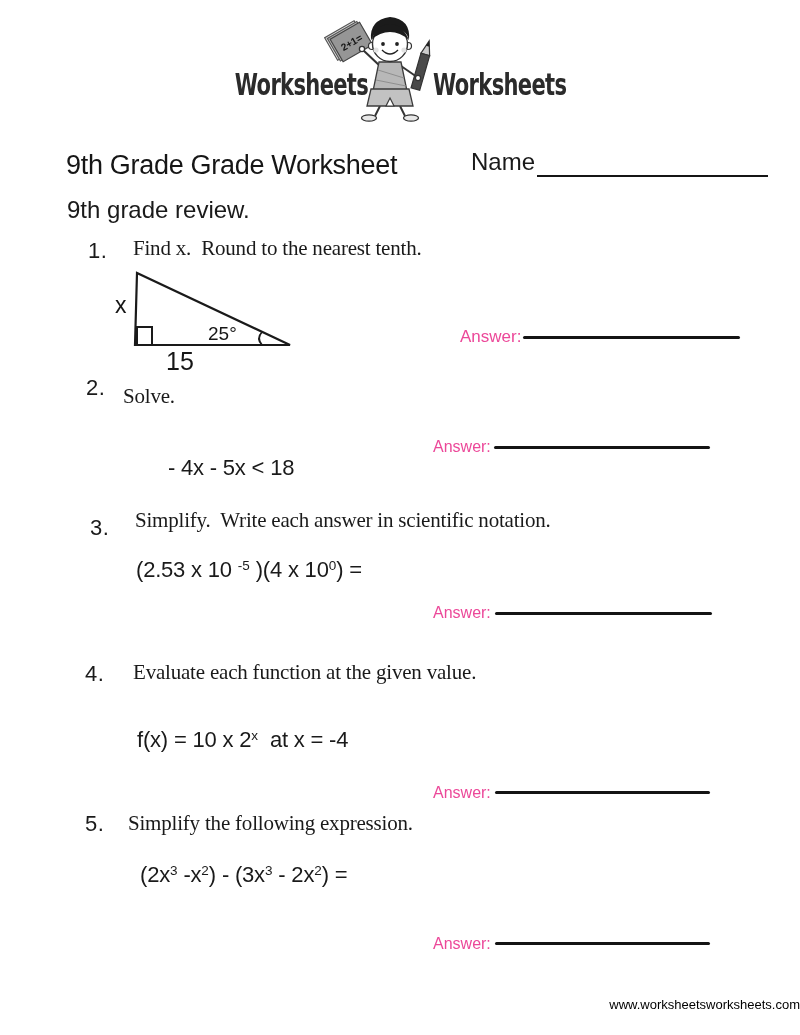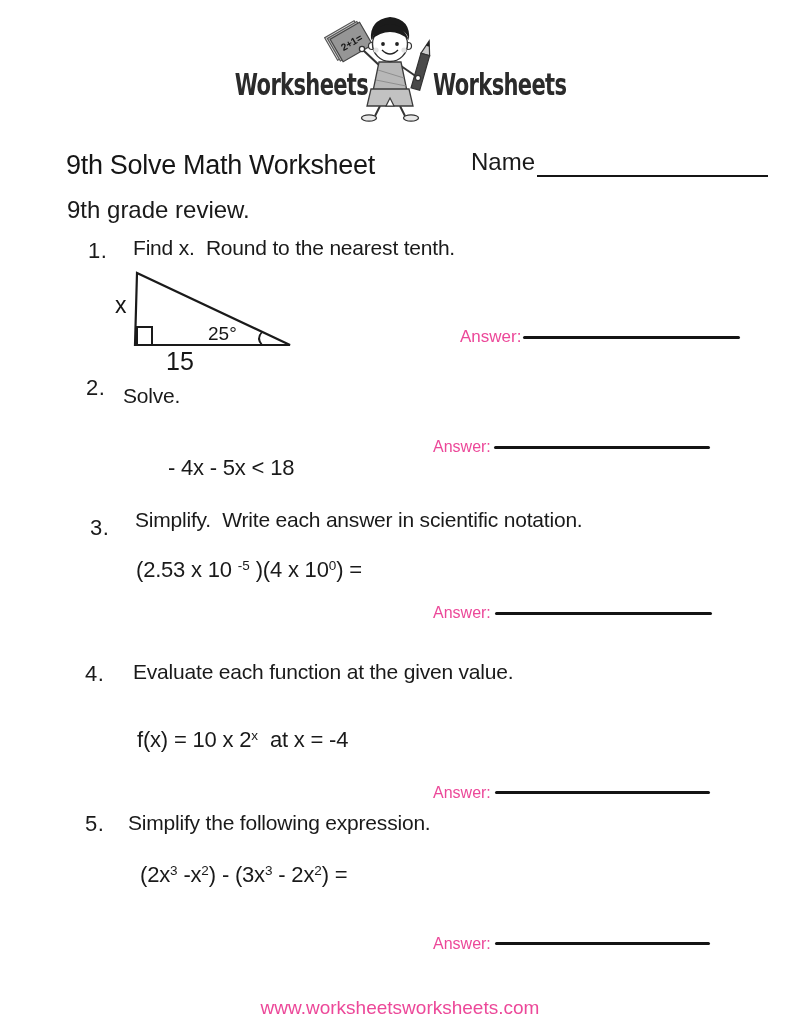--- a/index.html
+++ b/index.html
@@ -1,19 +1,19 @@
 <!DOCTYPE html>
 <html><head>
 <meta charset="utf-8">
 <style>
   html,body{margin:0;padding:0;background:#ffffff;}
   .page{position:relative;width:800px;height:1035px;background:#fff;overflow:hidden;
         font-family:"Liberation Sans",sans-serif;color:#1a1a1a;}
   .abs{position:absolute;}
-  .pre{white-space:pre;}
+  .pre{white-space:pre;font-family:Liberation Serif, serif;}
 
   
   .logo-text{font-family:"DejaVu Sans",sans-serif;font-weight:bold;font-size:31px;
              color:#2b2b2b;letter-spacing:-1px;white-space:nowrap;}
   .logo-left{right:432px;top:66px;transform:scaleX(.68);transform-origin:100% 50%;}
   .logo-right{left:433px;top:66px;transform:scaleX(.68);transform-origin:0 50%;}
 
   
   .title{left:66px;top:150px;font-size:27px;letter-spacing:-.3px;color:#161616;}
   .name-label{left:471px;top:148px;font-size:24px;}
@@ -25,21 +25,21 @@
   .prompt{font-size:21px;letter-spacing:-.2px;}
   .eq{font-size:22px;letter-spacing:-.2px;white-space:pre;}
   .sup{font-size:13.5px;vertical-align:7px;letter-spacing:0;}
   .eq-gap{margin-left:12px;}
 
   
   .ans-label{font-size:16px;color:#ec4899;}
   .ans-label-lg{font-size:17px;}
   .ans-line{height:3px;background:#141414;border-radius:2px;}
 
-  .footer{left:0;right:0;top:997px;text-align:center;font-size:19px;color:#ec4899;}
+  .footer{left:0;right:0;top:997px;text-align:right;font-size:13px;color:#000000;}
 
   svg text{font-family:"Liberation Sans",sans-serif;fill:#161616;}
 </style>
 </head>
 <body>
 
 <div class="page">
 
   <div class="abs logo-text logo-left">Worksheets</div>
   <div class="abs logo-text logo-right">Worksheets</div>
@@ -81,21 +81,21 @@
     <circle cx="72" cy="36" r="17.5" fill="#ffffff" stroke="#333" stroke-width="1.4"></circle>
     <path d="M 53,32 Q 51,12 72,9 Q 93,11 91,32 Q 88,20 72,19 Q 58,20 53,32 Z" fill="#1b1b1b"></path>
     <path d="M 53,32 Q 60,16 72,16 Q 84,16 91,32 Q 82,24 72,24 Q 62,24 53,32 Z" fill="#1b1b1b"></path>
     <circle cx="65" cy="36" r="1.9" fill="#222"></circle>
     <circle cx="79" cy="36" r="1.9" fill="#222"></circle>
     <circle cx="58" cy="42" r="2.6" fill="#e2e2e2"></circle>
     <circle cx="86" cy="42" r="2.6" fill="#e2e2e2"></circle>
     <path d="M 64,42 Q 72,50 80,42" fill="none" stroke="#222" stroke-width="1.4"></path>
   </svg>
 
-  <div class="abs title">9th Solve Math Worksheet</div>
+  <div class="abs title">9th Grade Grade Worksheet</div>
   <div class="abs name-label">Name</div>
   <div class="abs name-line"></div>
   <div class="abs subtitle">9th grade review.</div>
 
   <div class="abs pnum" style="left:88px;top:238px;">1.</div>
   <div class="abs prompt pre" style="left:133px;top:236px;">Find x.  Round to the nearest tenth.</div>
 
   <svg class="abs" style="left:110px;top:262px;" width="200" height="125" viewBox="0 0 200 125">
     <polygon points="27,11 25,83 180,83" fill="none" stroke="#1a1a1a" stroke-width="2.2"></polygon>
     <rect x="27" y="65" width="15" height="18" fill="none" stroke="#1a1a1a" stroke-width="2"></rect>

